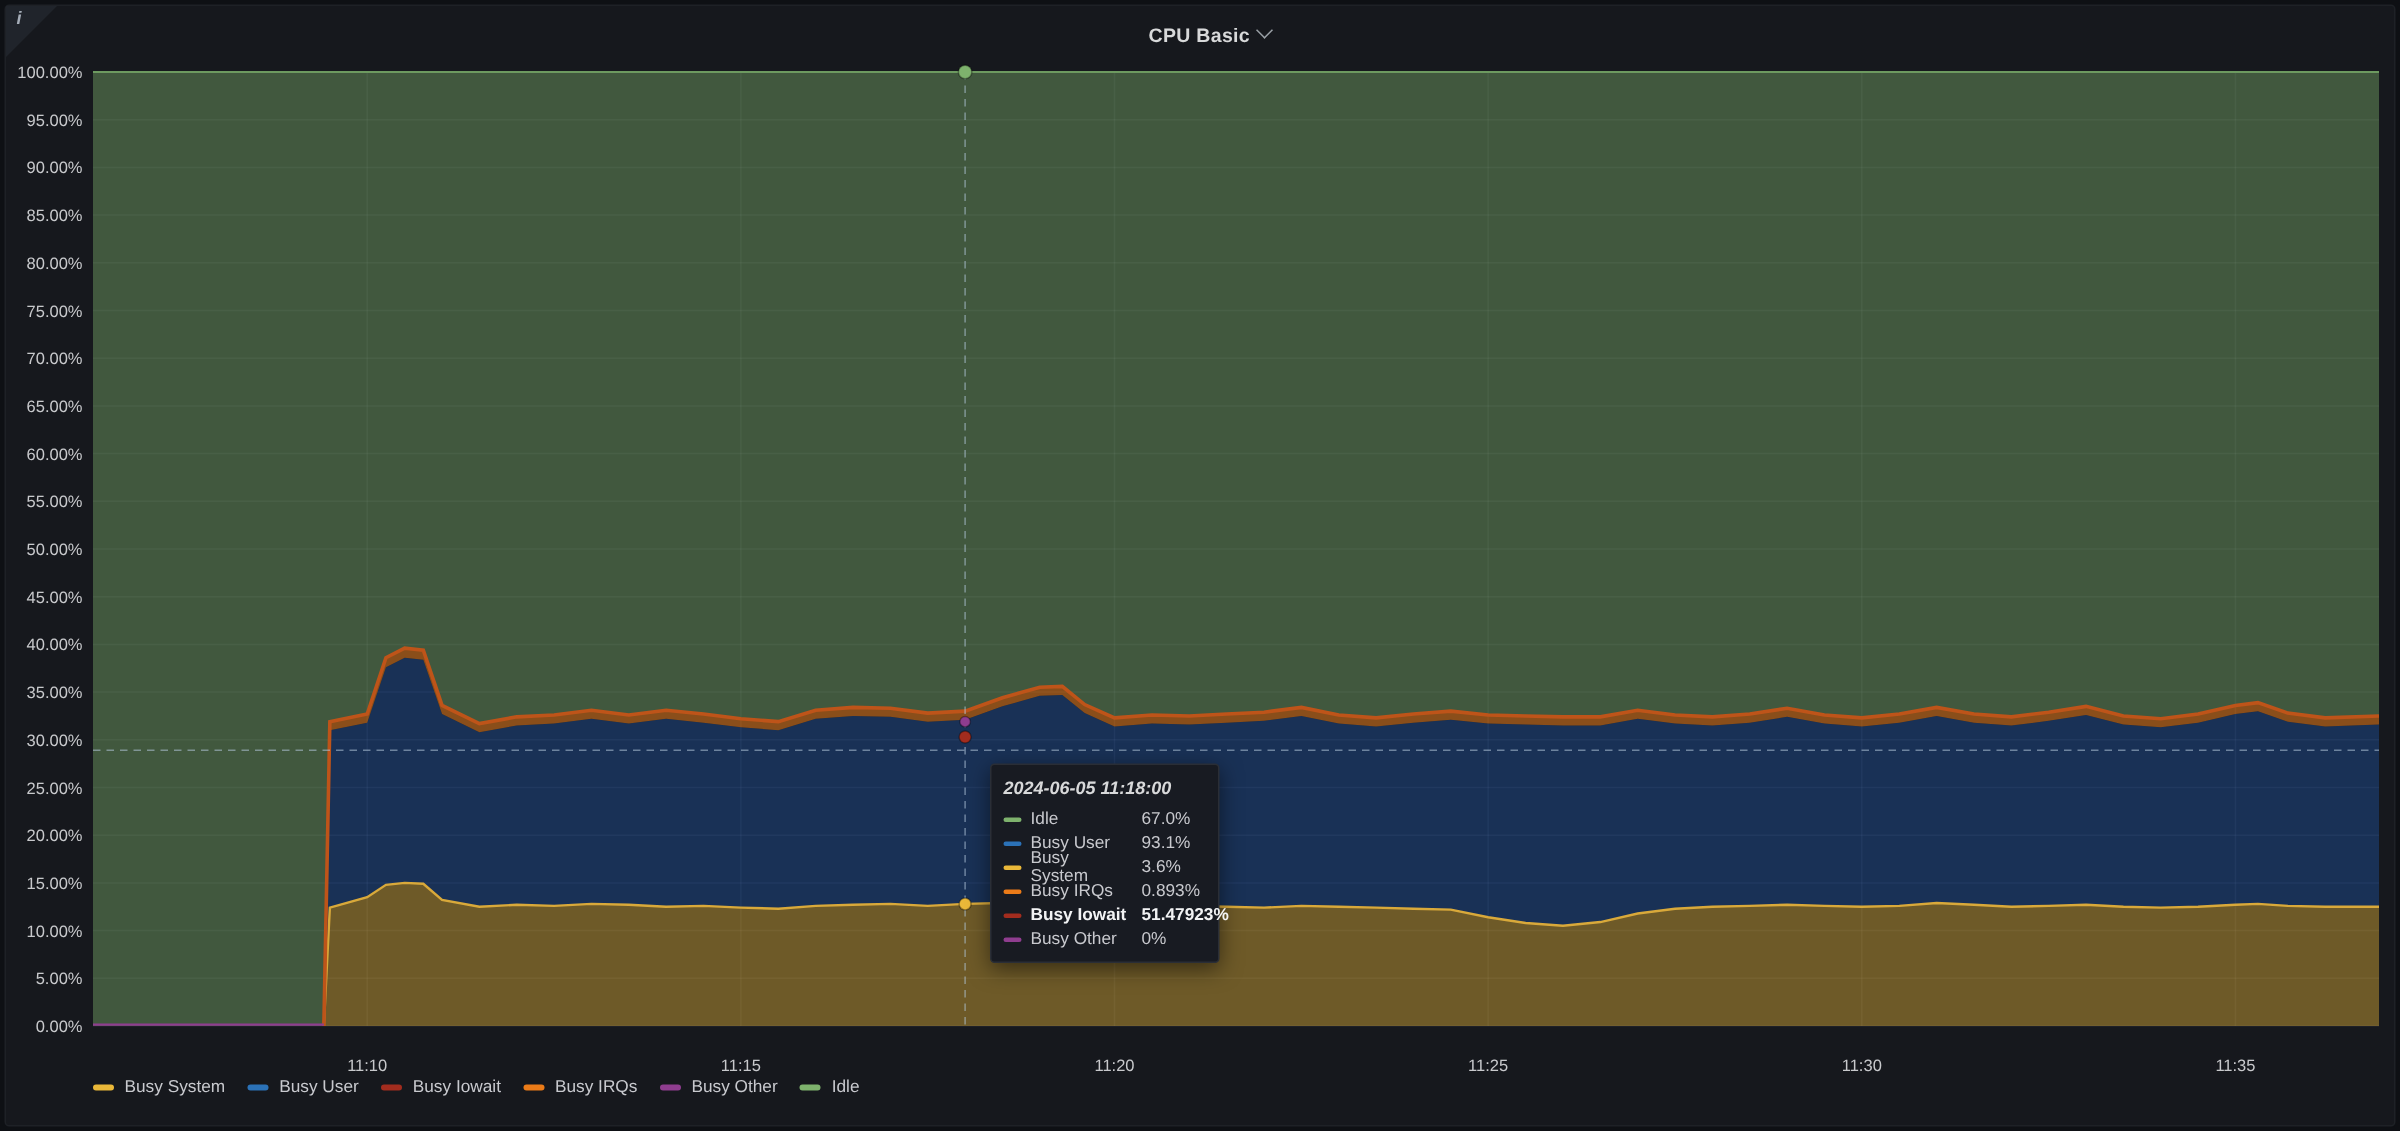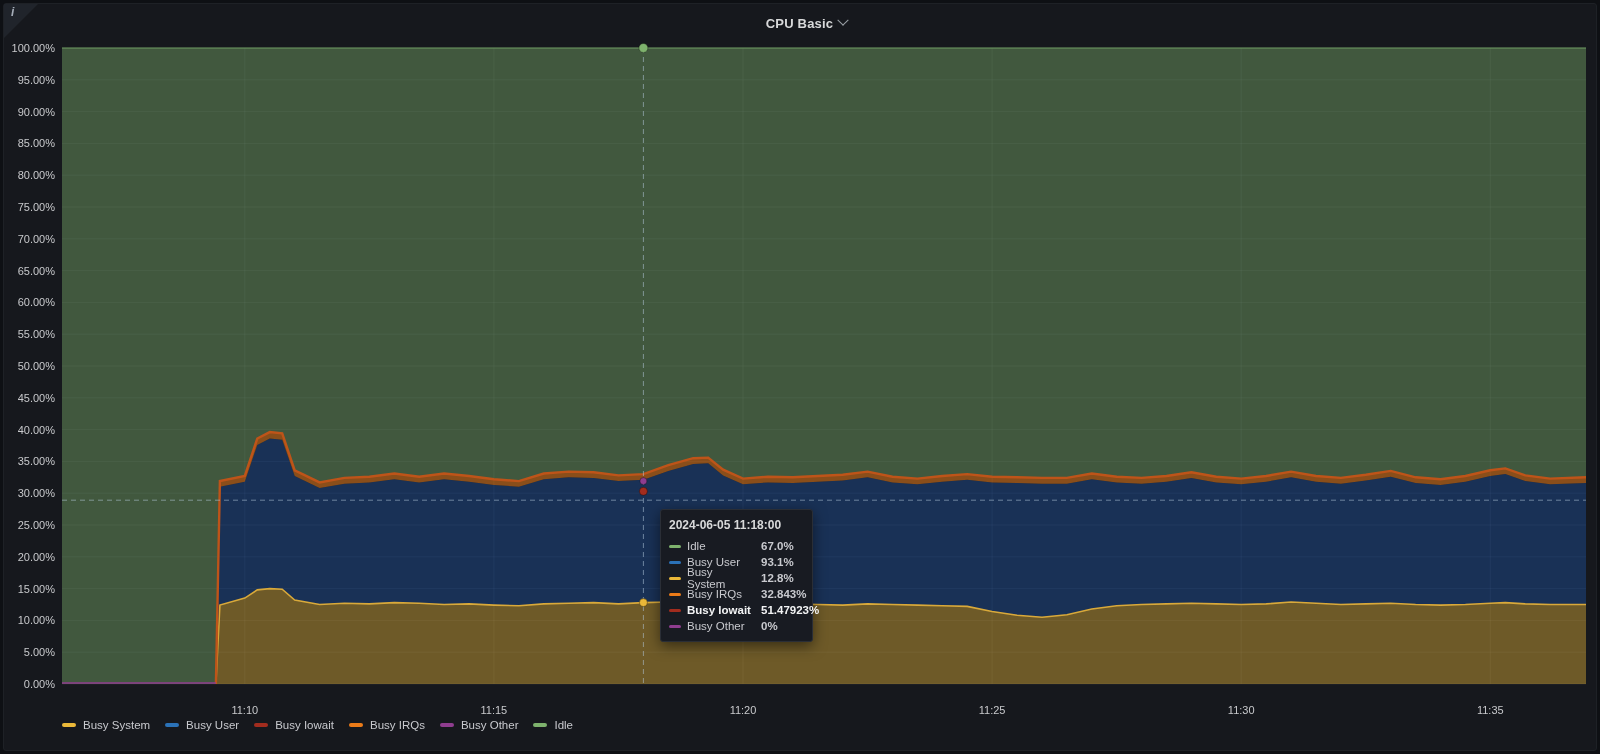--- a/index.html
+++ b/index.html
@@ -18,25 +18,25 @@
                       font-size:12px; font-weight:700; font-style:italic; }
   svg { position:absolute; left:0; top:0; }
   svg text { font-family:"Liberation Sans", sans-serif; font-size:11px; fill:#c8c9cc; }
   #legend { position:absolute; left:62px; top:719px; display:flex; align-items:center; }
   .legend-item { display:flex; align-items:center; margin-right:15px; cursor:pointer; }
   .legend-item .swatch { width:14px; height:4px; border-radius:2px; margin-right:7px; }
   .legend-item .lbl { color:#c8c9ce; font-size:11.5px; }
   #tooltip { position:absolute; left:660px; top:509px; width:153px;
              background:#181b22; border:1px solid #2a2e36; border-radius:3px;
              box-shadow:0 4px 14px rgba(0,0,0,.5); padding:8px 8px 7px 8px; z-index:5; }
-  #tooltip .tt-title { color:#d8d9da; font-size:12px; font-weight:700; margin-bottom:6px; }
+  #tooltip .tt-title { color:#d8d9da; font-size:12px; font-weight:700; margin-bottom:6px;font-style:italic; }
   .tt-row { display:flex; align-items:center; height:16px; font-size:11.5px; color:#c8c9ce; }
   .tt-row .swatch { width:12px; height:3px; border-radius:1.5px; margin-right:6px; flex:none; }
   .tt-row .name { width:66px; flex:none; }
-  .tt-row .val  { margin-left:8px;font-weight:bold; }
+  .tt-row .val  { margin-left:8px; }
   .tt-row.bold .name, .tt-row.bold .val { font-weight:700; color:#f2f3f4; }
 </style>
 </head>
 <body>
 
 <div id="panel">
   <div id="info-corner">
     <span>i</span>
   </div>
   <div id="header">
@@ -153,26 +153,26 @@
         <span class="val">67.0%</span>
       </div>
       <div class="tt-row">
         <span class="swatch" style="background: rgb(43, 114, 184);"></span>
         <span class="name">Busy User</span>
         <span class="val">93.1%</span>
       </div>
       <div class="tt-row">
         <span class="swatch" style="background: rgb(234, 184, 57);"></span>
         <span class="name">Busy System</span>
-        <span class="val">12.8%</span>
+        <span class="val">3.6%</span>
       </div>
       <div class="tt-row">
         <span class="swatch" style="background: rgb(235, 123, 24);"></span>
         <span class="name">Busy IRQs</span>
-        <span class="val">32.843%</span>
+        <span class="val">0.893%</span>
       </div>
       <div class="tt-row bold">
         <span class="swatch" style="background: rgb(162, 44, 30);"></span>
         <span class="name">Busy Iowait</span>
         <span class="val">51.47923%</span>
       </div>
       <div class="tt-row">
         <span class="swatch" style="background: rgb(143, 61, 143);"></span>
         <span class="name">Busy Other</span>
         <span class="val">0%</span>

